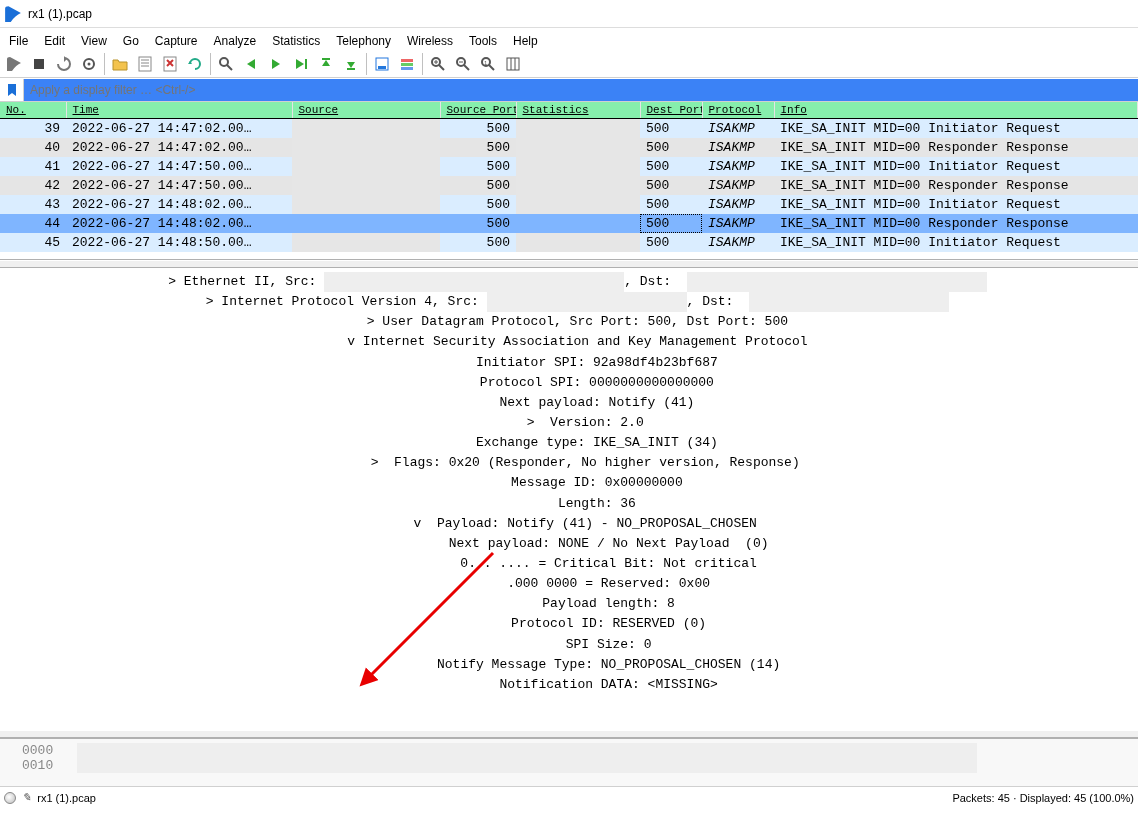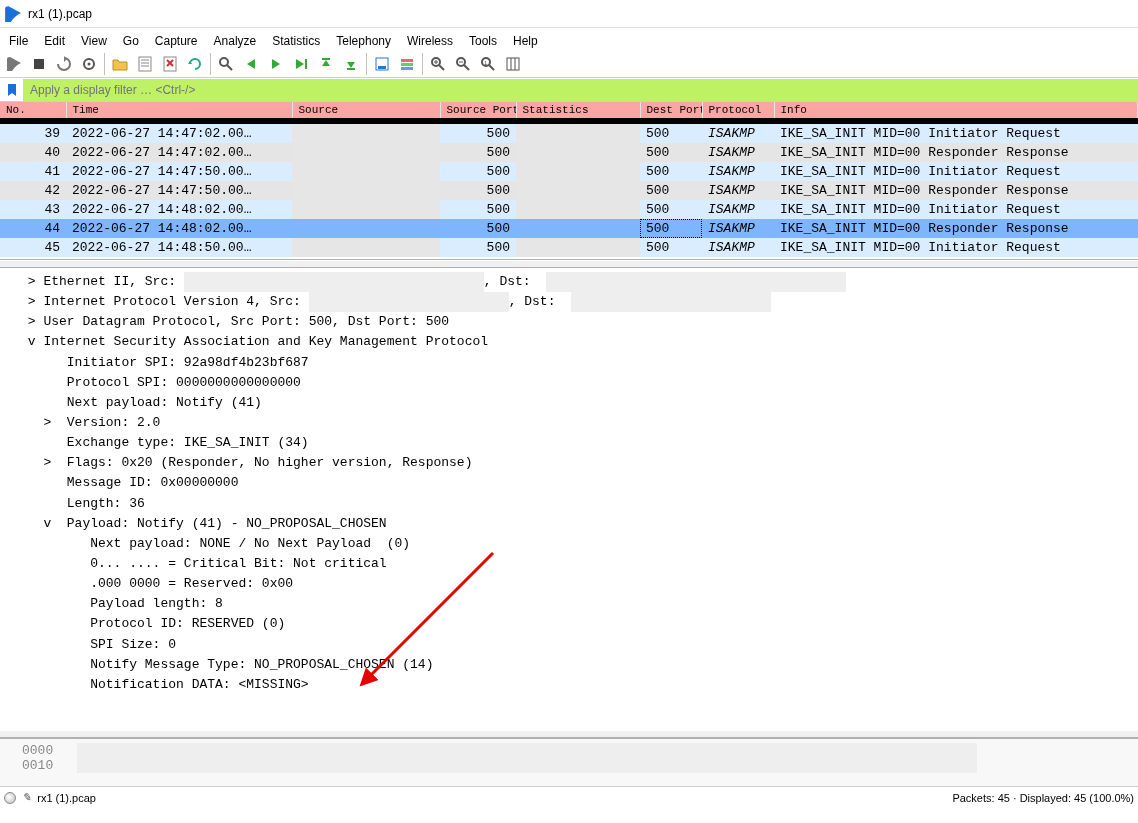--- a/index.html
+++ b/index.html
@@ -16,47 +16,47 @@
   .menubar .item { padding: 2px 8px; cursor: default; }
 
   
   .toolbar { display: flex; align-items: center; height: 28px; padding: 2px 2px; border-bottom: 1px solid #d0d0d0; gap: 1px; }
   .toolbar .btn { width: 24px; height: 24px; border: 1px solid transparent; display: flex; align-items: center; justify-content: center; cursor: default; }
   .toolbar .sep { width: 5px; height: 22px; background: linear-gradient(to right,#c0c0c0 0%,#c0c0c0 100%); margin:0 2px; width:1px; }
 
   
   .filterbar { display: flex; align-items: center; height: 24px; border-bottom: 1px solid #d0d0d0; }
   .filterbar .btn { width: 24px; height: 22px; border-right: 1px solid #d0d0d0; display:flex; align-items:center; justify-content:center; font-weight:bold; color:#2060b0; }
-  .filterbar input { flex: 1; height: 22px; border: none; outline: none; padding: 0 6px; font-size: 12px; background:#bef264; }
+  .filterbar input { flex: 1; height: 22px; border: none; outline: none; padding: 0 6px; font-size: 12px; background:#3b82f6; }
 
   
   .packet-list { height: 158px; overflow: auto; border-bottom: 1px solid #b0b0b0; }
   .packet-list table { width: 100%; border-collapse: collapse; table-layout: fixed; }
-  .packet-list th { text-align: left; font-weight: normal; font-size: 11px; padding: 2px 6px; background: #fca5a5; border-right: 1px solid #e4e4e4; border-bottom: 6px solid #000000; position: sticky; top: 0; white-space: nowrap; overflow:hidden; }
+  .packet-list th { text-align: left; font-weight: normal; font-size: 11px; padding: 2px 6px; background: #86efac; border-right: 1px solid #e4e4e4; border-bottom: 1px solid #000000; position: sticky; top: 0; white-space: nowrap; overflow:hidden;text-decoration:underline; }
   .packet-list td { padding: 2px 6px; white-space: nowrap; overflow: hidden; }
   .packet-list td.redact { background: #e6e6e6; }
   .packet-list tr.sel td { background: #7fb5ff !important; }
   .packet-list tr.sel td.destport { outline:1px dotted #000; outline-offset:-1px;}
   .row-light td { background: #e5e5e5; }
   .row-lighter td { background: #daedff; }
   .col-no { width: 66px; text-align: right; padding-right: 8px; }
   .col-time { width: 226px; }
   .col-src { width: 148px; }
   .col-srcport { width: 76px; text-align: right; padding-right: 8px; }
   .col-dst { width: 124px; }
   .col-dstport { width: 62px; }
   .col-proto { width: 72px; font-style: italic; }
   .col-info { }
 
   
   .hdivider { height: 8px; background: #f0f0f0; border-top:1px solid #fff; border-bottom:1px solid #b0b0b0; cursor: row-resize; }
 
   
   .packet-details { height: 462px; overflow: auto; padding: 4px 0; }
-  .packet-details .line { white-space: pre; padding-left: 20px; line-height: 1.55; }
+  .packet-details .line { white-space: pre; padding-left: 9px; line-height: 1.55; text-align: center; }
   .gray { color: #888; background:#eeeeee; display:inline-block; }
 
   
   .arrow-wrap { position: relative; }
   .arrow { position: absolute; pointer-events:none; }
 
   
   .packet-bytes { height: 48px; border-top:1px solid #b0b0b0; background: #f8f8f8; padding: 4px 6px; overflow:auto; }
   .packet-bytes .bline { white-space: pre; }
   .packet-bytes .offset { color:#888;margin-left:16px; }

